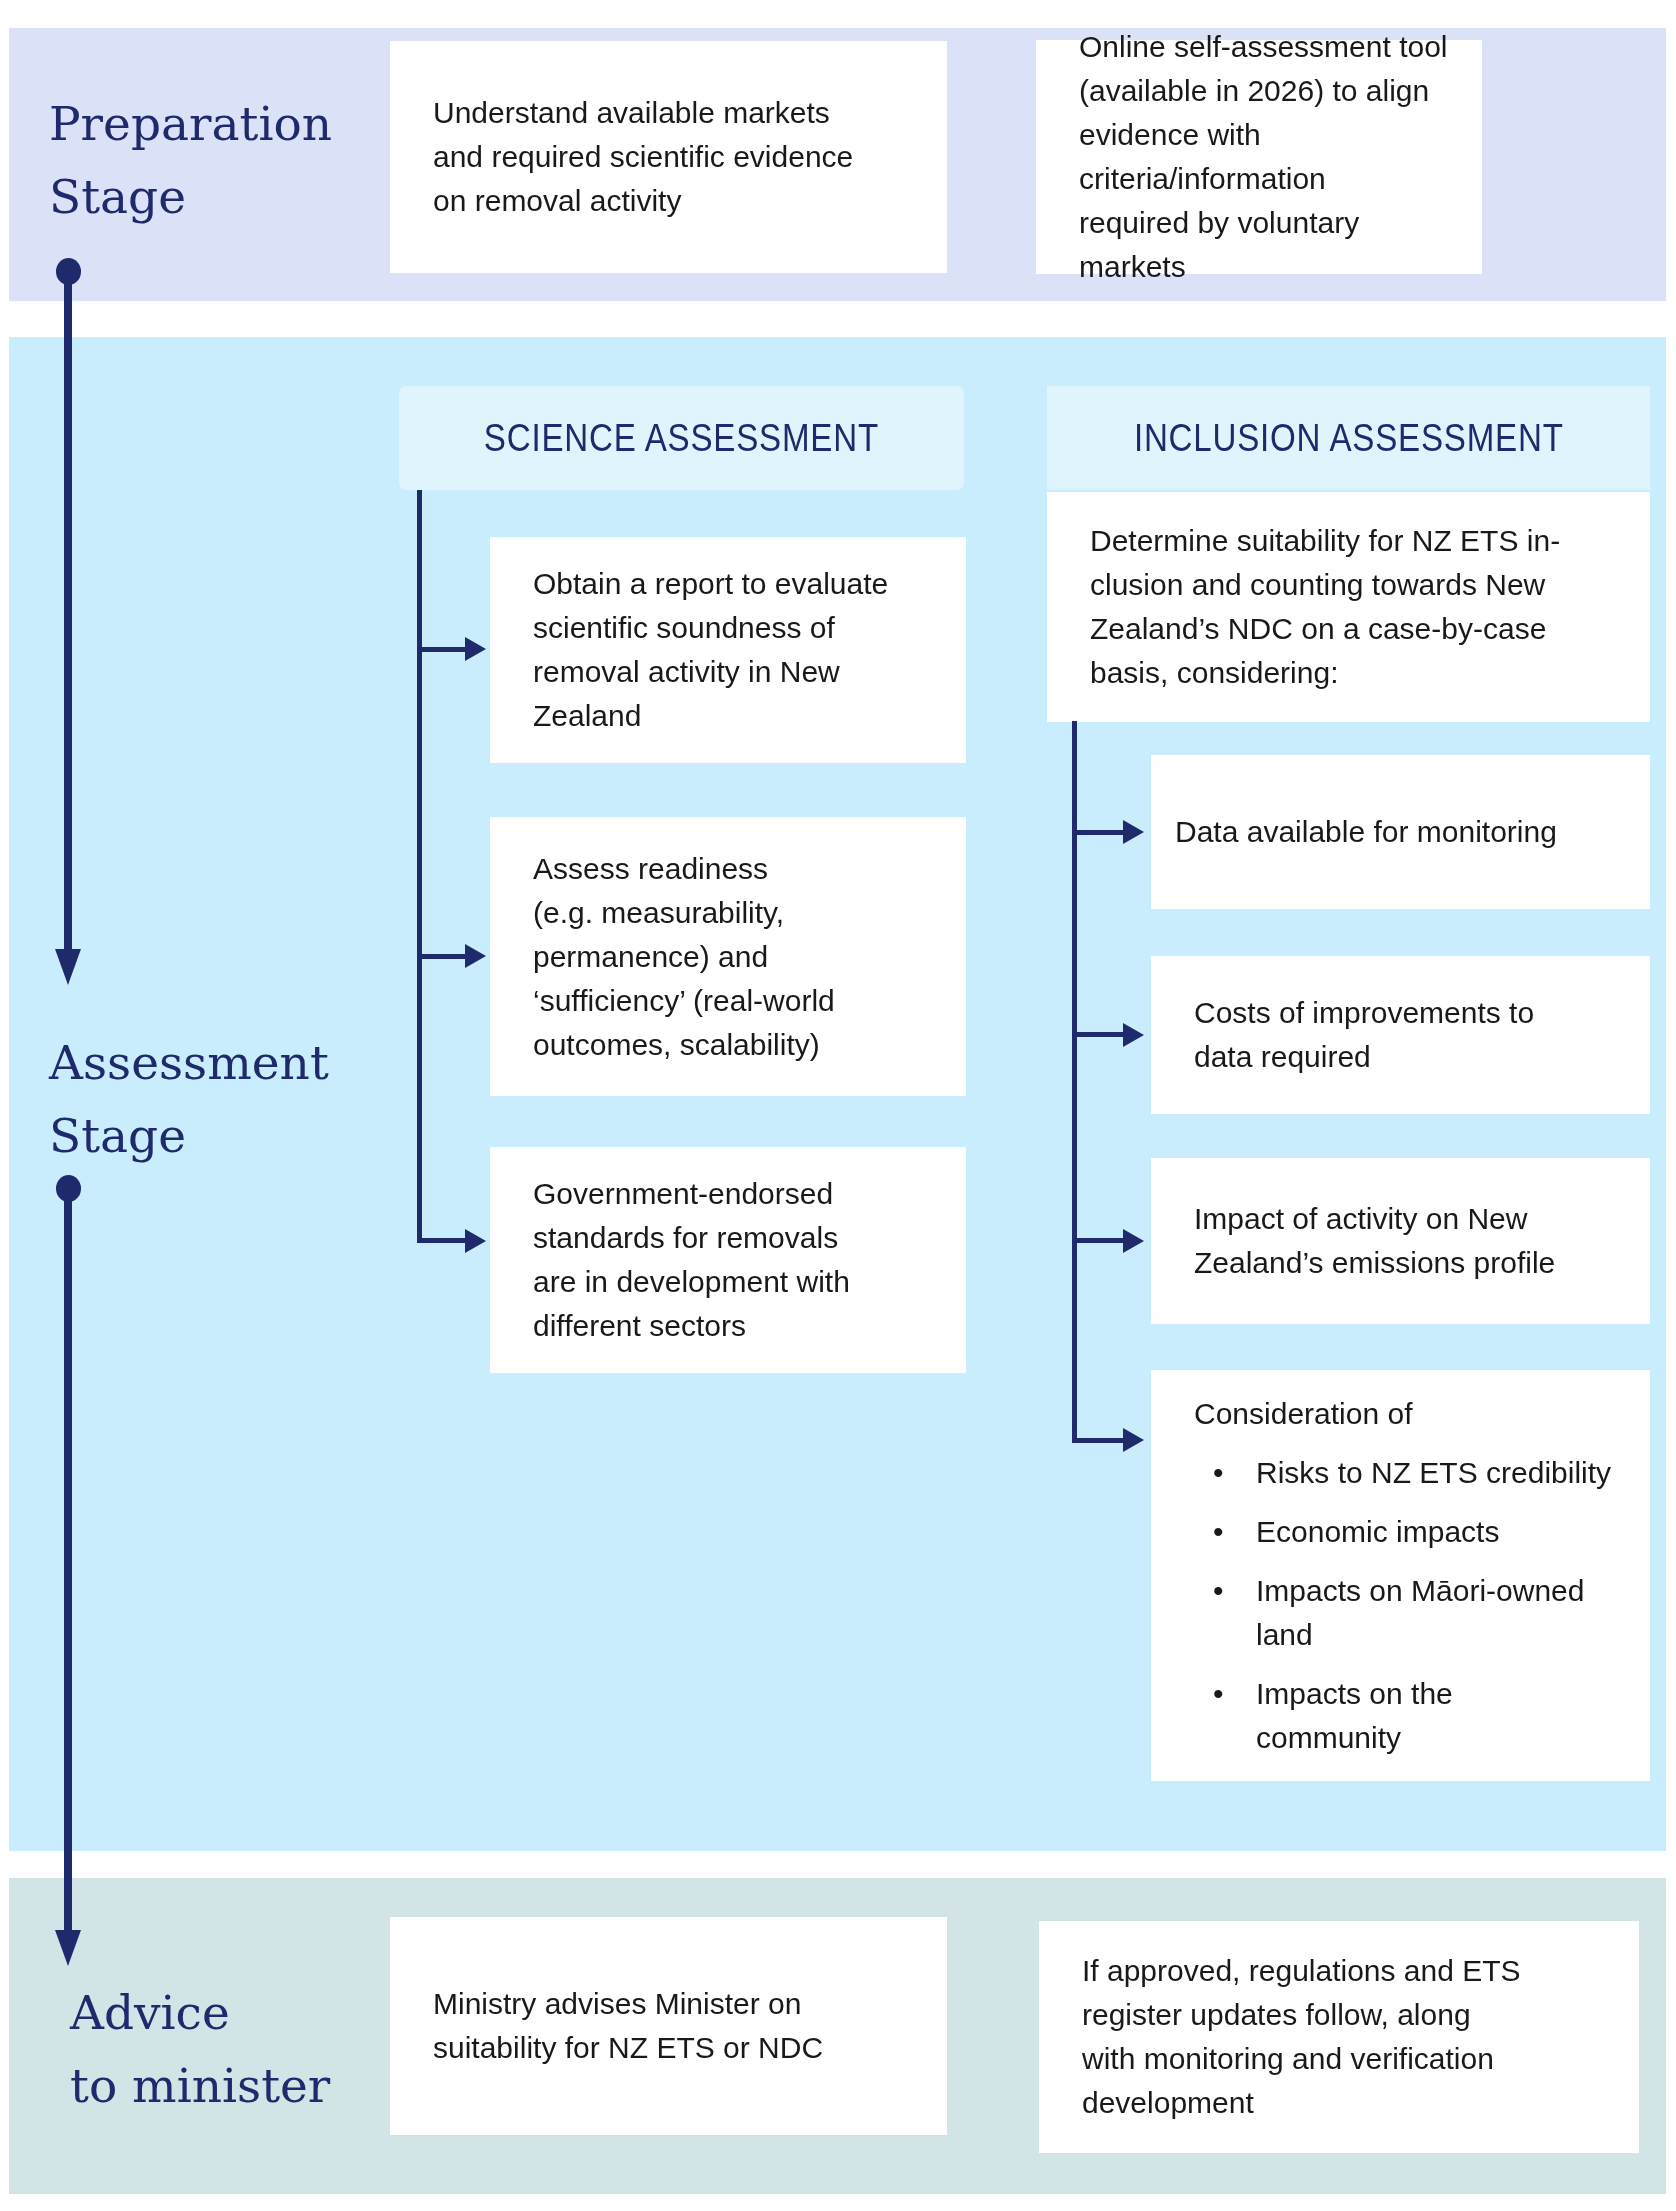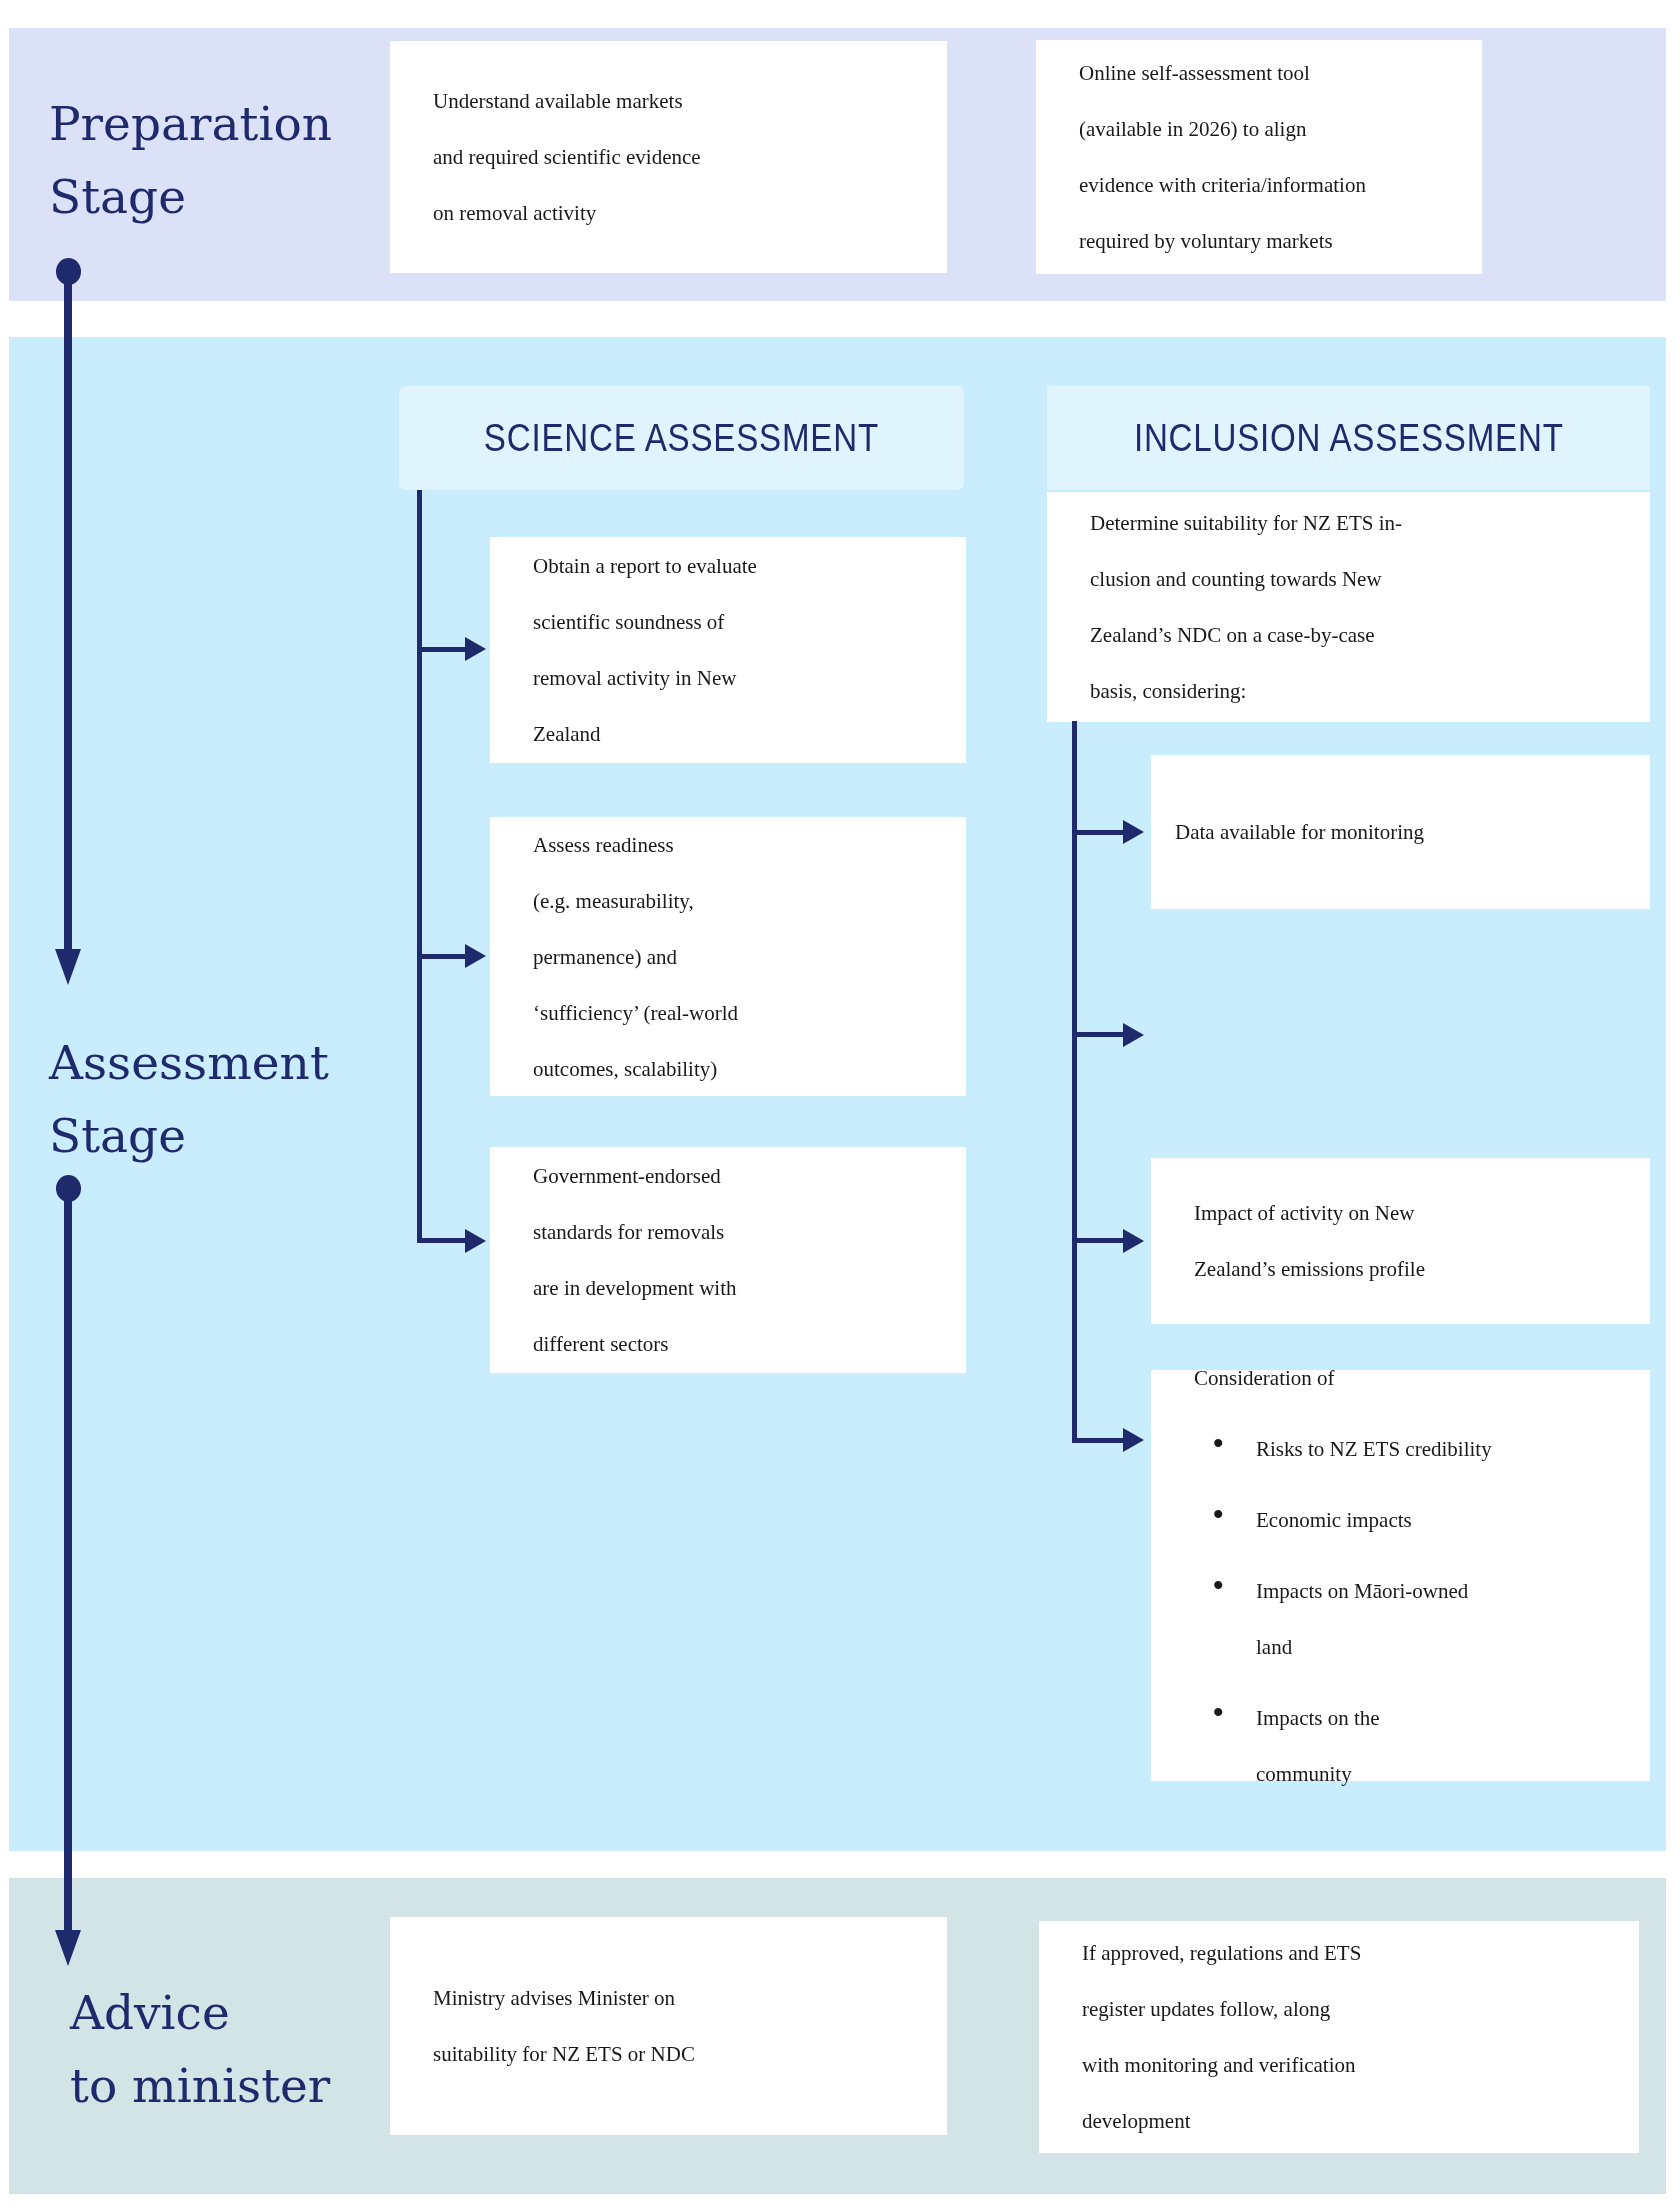--- a/index.html
+++ b/index.html
@@ -56,23 +56,22 @@
     border-top:12.2px solid transparent;border-bottom:12.2px solid transparent;
     border-left:21px solid var(--navy,#1f2a6d);}
 
   
   .card{
     position:absolute;background:var(--card-bg,#ffffff);
     display:flex;flex-direction:column;justify-content:center;align-items:flex-start;
     box-sizing:border-box;padding:9.4px 32px 9.4px 43px;
   }
   .card-text{
-    font-size:21px;line-height:56px;color:var(--body-text,#191919);
+    font-size:30px;line-height:44px;color:var(--body-text,#191919);
     white-space:pre-line;
-    font-family:Liberation Serif, serif;
   }
 
   .card-prep-a{left:390px;top:41px;width:557px;height:232px;}
   .card-prep-b{left:1036px;top:40px;width:446px;height:234px;}
 
   .card-sci-1{left:490px;top:537px;width:476px;height:226px;}
   .card-sci-2{left:490px;top:817px;width:476px;height:279px;}
   .card-sci-3{left:490px;top:1147px;width:476px;height:226px;}
 
   .card-determine{left:1047px;top:492px;width:603px;height:230px;}
@@ -173,20 +172,24 @@
   <div class="hline" style="left:1074px;top:1032px;width:49px;"></div>
   <div class="arrow-right" style="left:1123px;top:1023px;"></div>
   <div class="hline" style="left:1074px;top:1238px;width:49px;"></div>
   <div class="arrow-right" style="left:1123px;top:1229px;"></div>
   <div class="hline" style="left:1072px;top:1438px;width:52px;"></div>
   <div class="arrow-right" style="left:1123px;top:1428px;"></div>
 
   <div class="card card-incl-1">
     <span class="card-text">Data available for monitoring</span>
   </div>
+  <div class="card card-incl-2">
+    <span class="card-text">Costs of improvements to
+data required</span>
+  </div>
   <div class="card card-incl-3">
     <span class="card-text">Impact of activity on New
 Zealand’s emissions profile</span>
   </div>
   <div class="card card-incl-4">
     <span class="card-text">Consideration of</span>
     <ul class="bullet-list">
       <li>
         <span class="bullet-marker">•</span>
         <span class="card-text">Risks to NZ ETS credibility</span>

